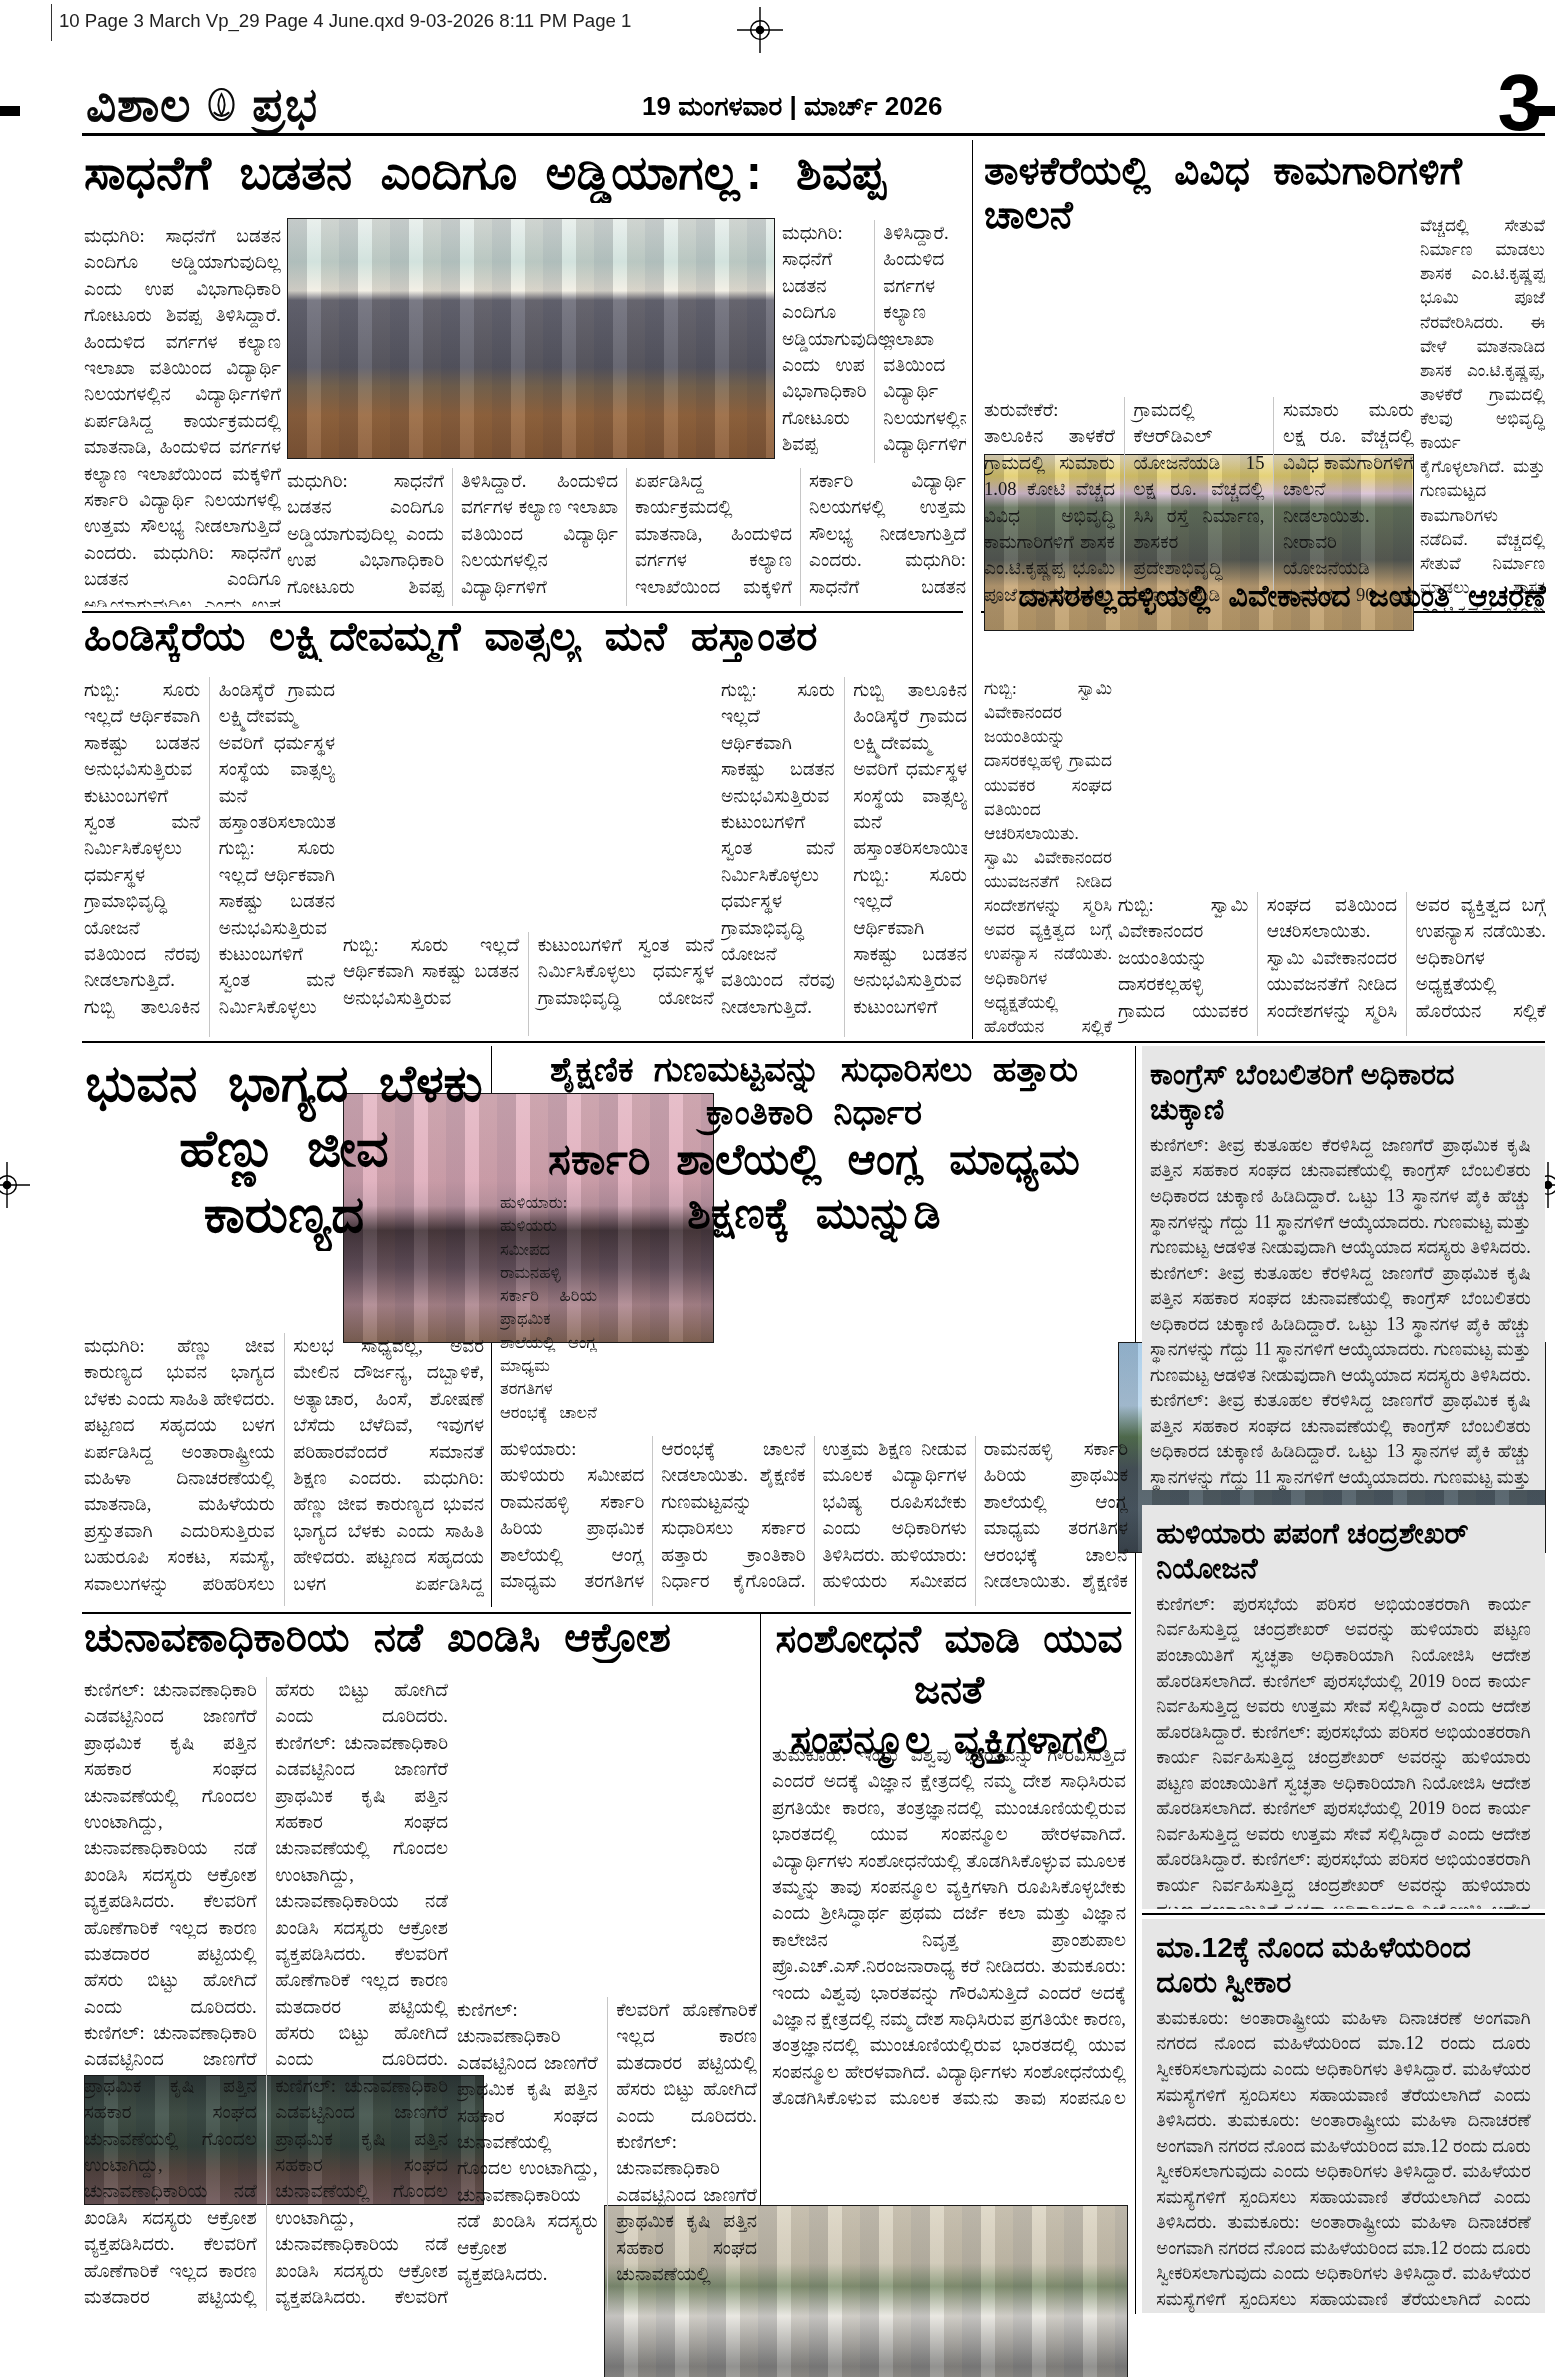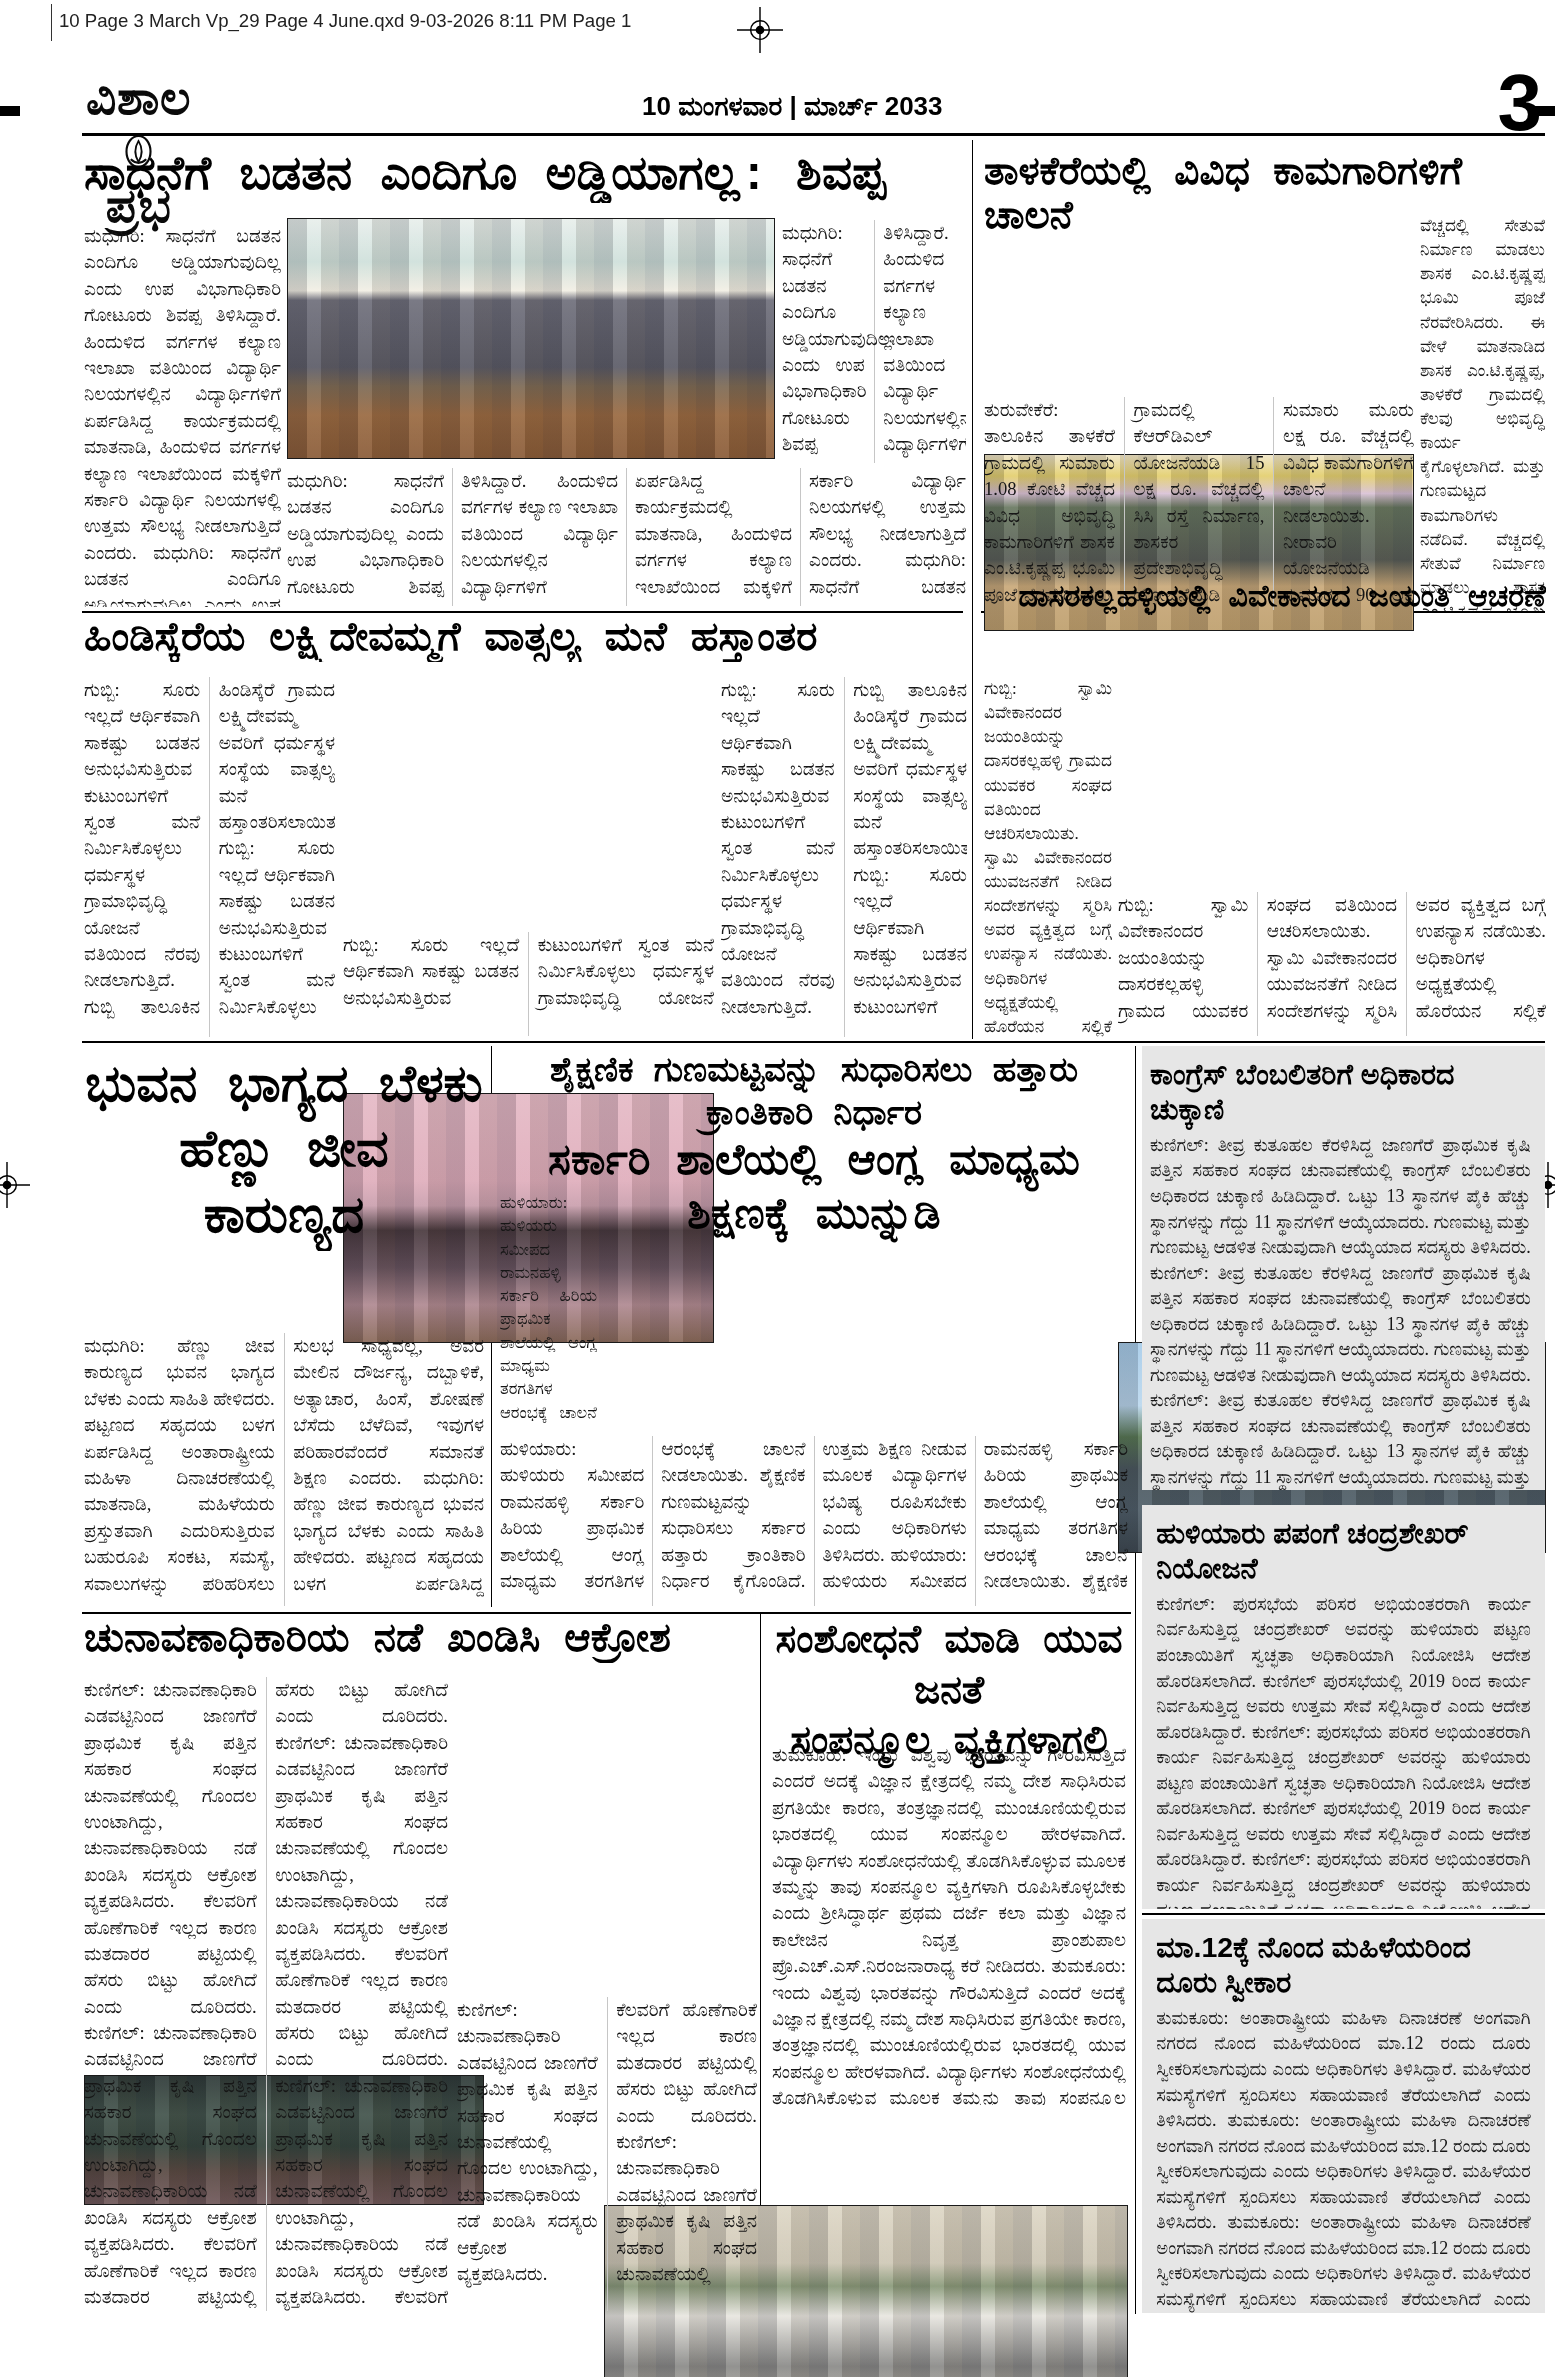--- a/index.html
+++ b/index.html
@@ -2,21 +2,21 @@
 <html style="font-size:11.4px"><head>
 <meta charset="utf-8">
 <style>
   html,body{margin:0;padding:0;background:#ffffff;}
   #page{position:relative;width:1555px;height:2377px;background:#ffffff;overflow:hidden;
         font-family:"Liberation Serif",serif;color:#111;}
   .abs{position:absolute;}
   
   #printline{left:59px;top:10px;font:18.6px/1.2 "Liberation Sans",sans-serif;color:#222;}
   #ptick{left:51px;top:4.3px;width:1.4px;height:37px;background:#333;}
-  #masthead{left:86px;top:74px;height:61px;display:flex;align-items:center;gap:10px;flex-direction:column;}
+  #masthead{left:86px;top:74px;height:61px;display:flex;align-items:center;gap:10px;}
   .mword{font:bold 47px/1 "Liberation Sans",sans-serif;color:#0a0a0a;letter-spacing:0.7px;}
   #mlogo svg{display:block;}
   #dateline{left:642px;top:91px;font:bold 26px/1.2 "Liberation Sans",sans-serif;color:#000;}
   #pageno{left:1449px;top:63px;width:93px;text-align:right;font:bold 80px/1 "Liberation Sans",sans-serif;color:#000;}
   #rule-header{left:82px;top:133px;width:1463px;height:2.9px;background:#000;}
   
   .hrule{background:#000;height:2.1px;}
   .vrule{background:#000;width:1.4px;}
   #vdiv1{left:972px;top:140px;height:899px;}
   #rule-r2a{left:82px;top:611px;width:881px;}
@@ -139,21 +139,21 @@
     <span class="mword">ವಿಶಾಲ</span>
     <span id="mlogo">
       <svg width="41" height="41" viewBox="0 0 58 58">
           <ellipse cx="29" cy="29" rx="17" ry="22" fill="none" stroke="#0a0a0a" stroke-width="3"></ellipse>
           <path d="M29 14 C23 24 23 34 29 44 C35 34 35 24 29 14 Z" fill="none" stroke="#0a0a0a" stroke-width="2.5"></path>
           <path d="M18 40 Q29 50 40 40" fill="none" stroke="#0a0a0a" stroke-width="3"></path>
         </svg>
     </span>
     <span class="mword">ಪ್ರಭ</span>
   </div>
-  <div id="dateline" class="abs">10 ಮಂಗಳವಾರ | ಮಾರ್ಚ್ 2033</div>
+  <div id="dateline" class="abs">19 ಮಂಗಳವಾರ | ಮಾರ್ಚ್ 2026</div>
   <div id="pageno" class="abs">3</div>
   <div id="rule-header" class="abs"></div>
 
   <div id="vdiv1" class="abs vrule"></div>
   <div id="rule-r2a" class="abs hrule"></div>
   <div id="rule-r2b" class="abs hrule"></div>
   <div id="rule-r3" class="abs hrule"></div>
   <div id="vdiv-we" class="abs vrule"></div>
   <div id="vdiv2" class="abs vrule"></div>
   <div id="vdiv3" class="abs vrule"></div>

